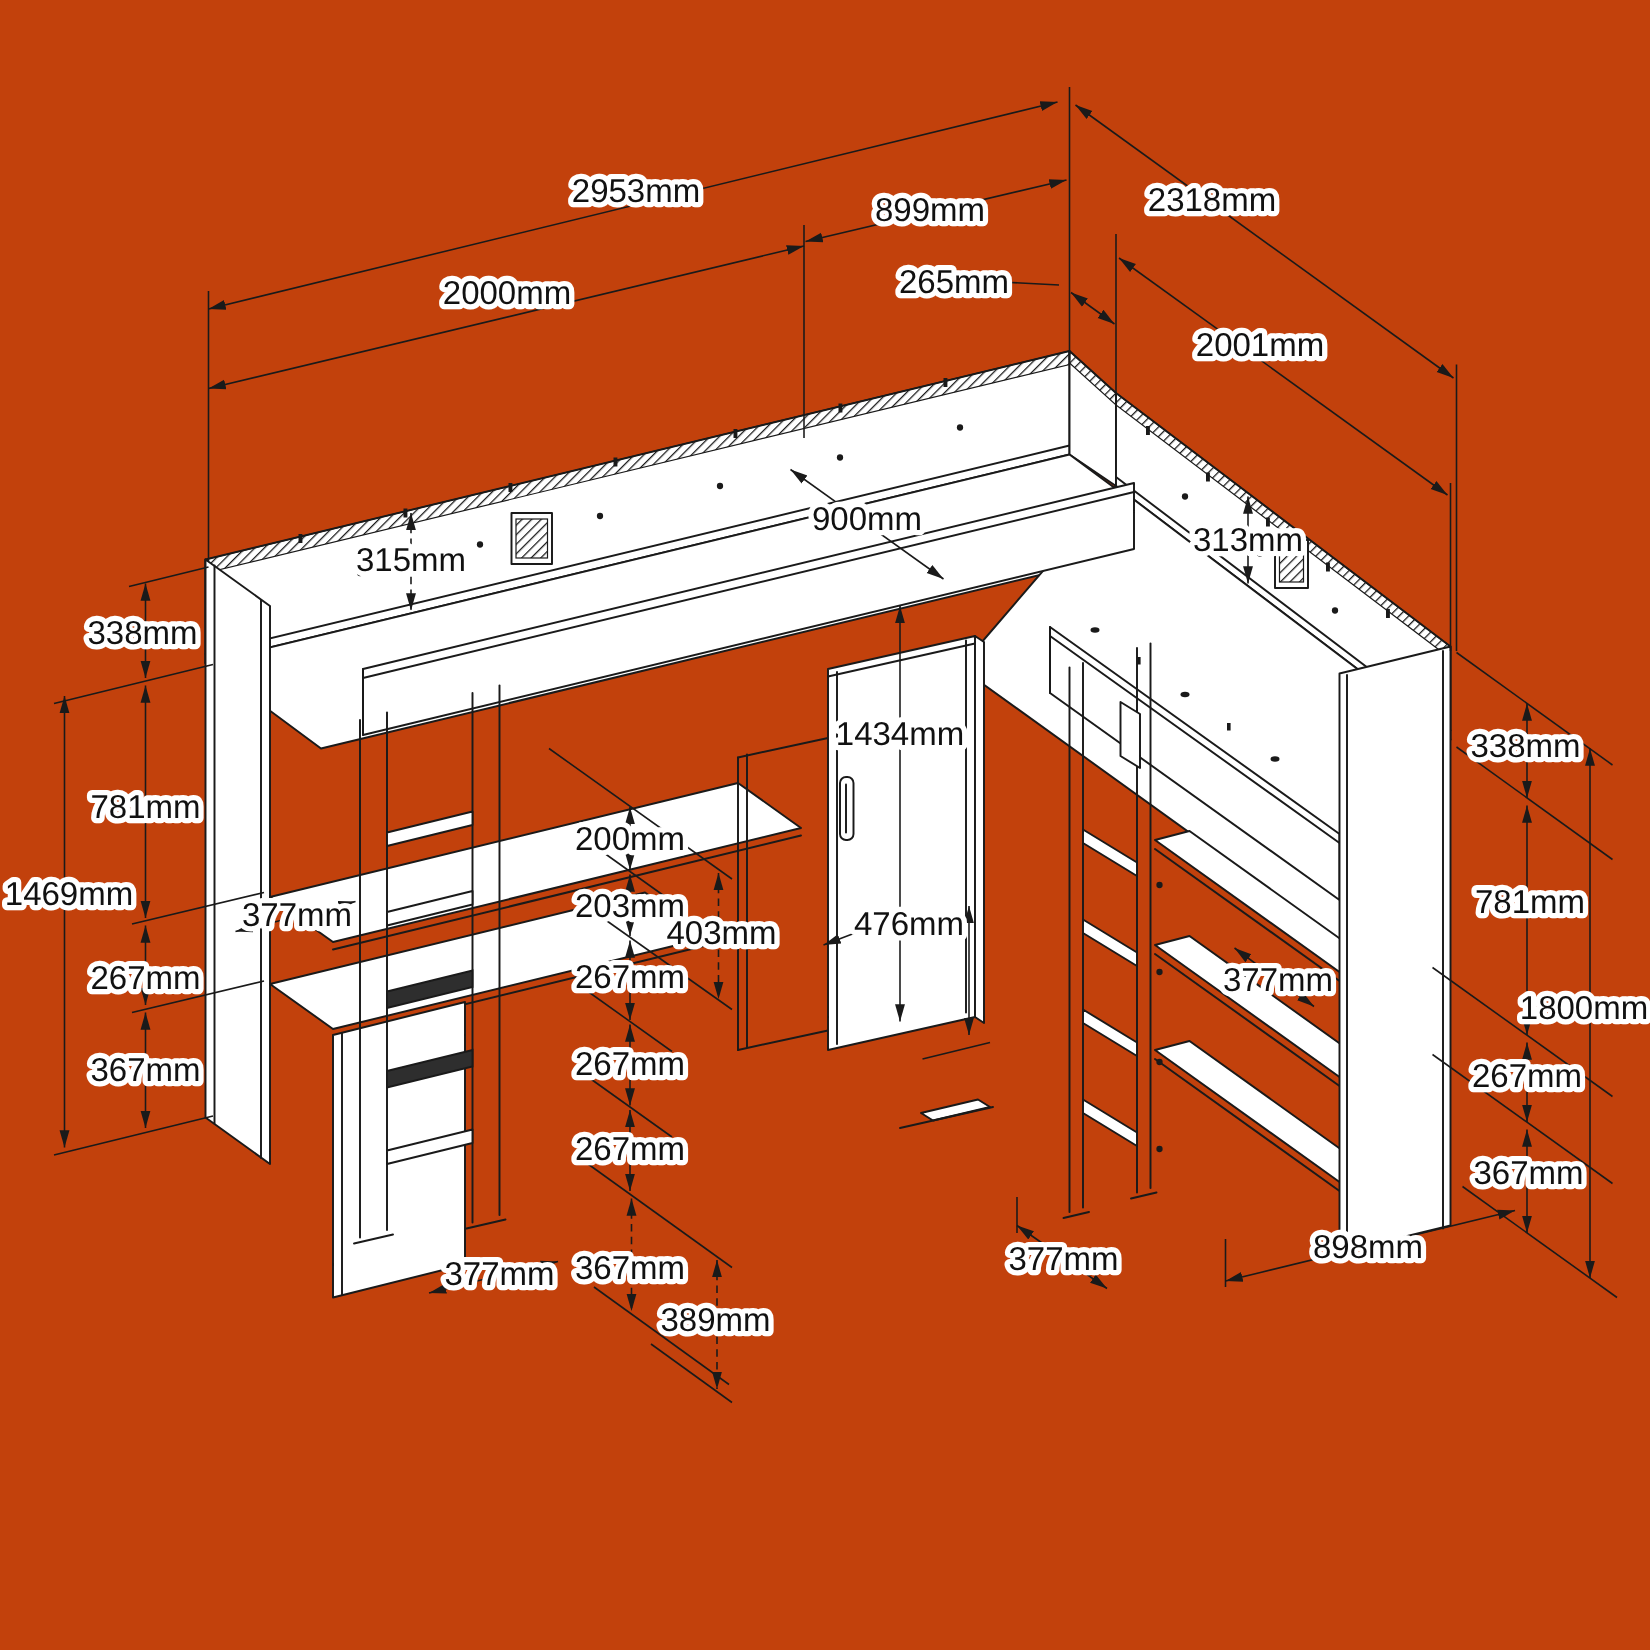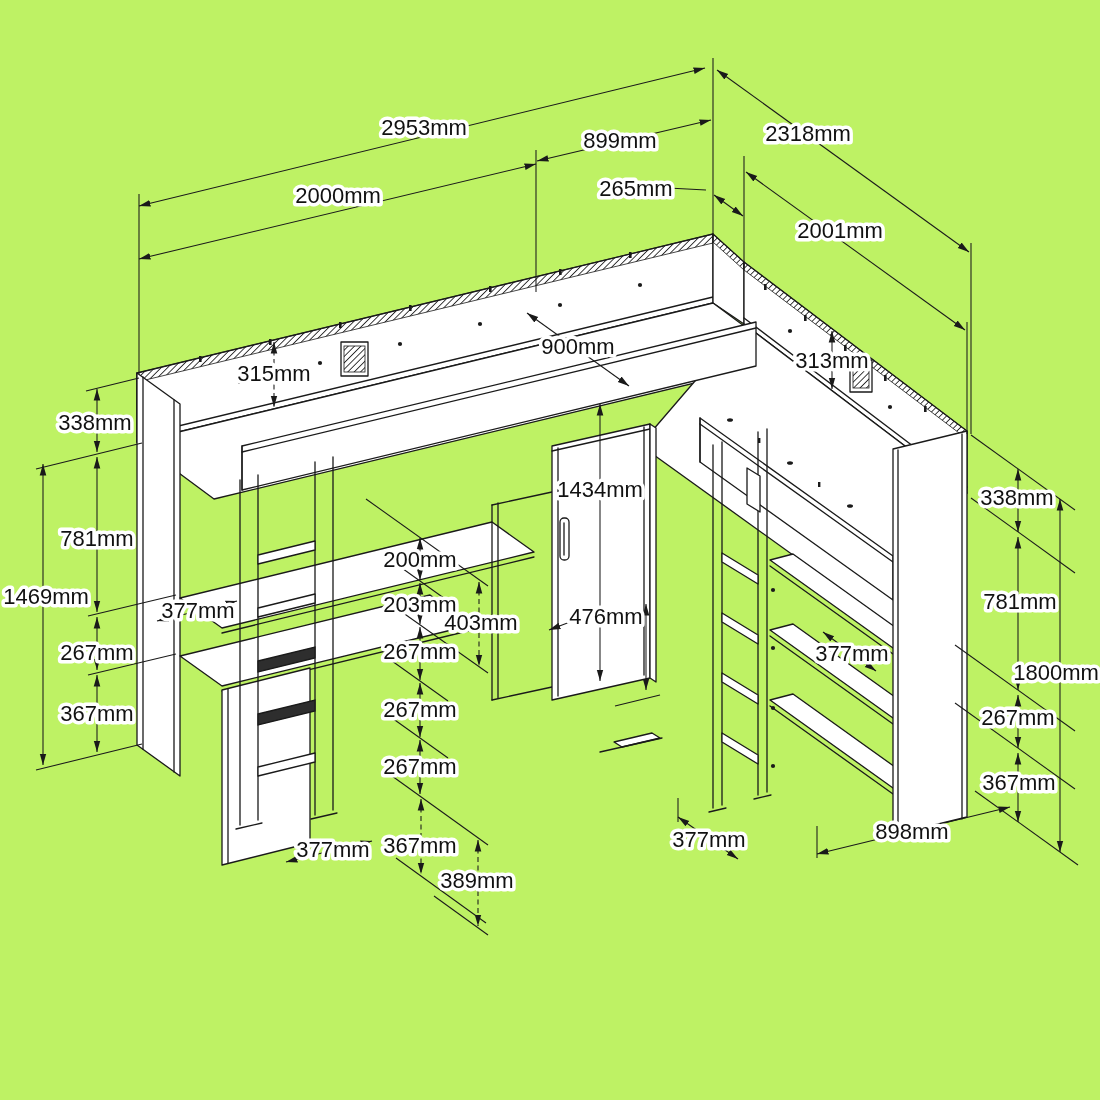--- a/index.html
+++ b/index.html
@@ -1,16 +1,16 @@
 <!DOCTYPE html>
 <html><head>
 <meta charset="utf-8">
 <style>
   html,body{margin:0;padding:0;background:#fff;}
-  .stage{width:1100px;height:1100px;position:relative;background:#bef264;overflow:hidden;}
+  .stage{width:1100px;height:1100px;position:relative;background:#c2410c;overflow:hidden;}
   svg{display:block;}
   .s{stroke:#1a1a1a;stroke-width:1.3;fill:none;stroke-linejoin:round;stroke-linecap:round;}
   .sf{stroke:#1a1a1a;stroke-width:1.3;fill:#fff;stroke-linejoin:round;}
   .sd{stroke:#1a1a1a;stroke-width:1.3;fill:#2e2e2e;}
   .d{stroke:#1a1a1a;stroke-width:1.05;fill:none;}
   .dd{stroke:#1a1a1a;stroke-width:1.05;fill:none;marker-start:url(#as);marker-end:url(#ae);}
   .de{stroke:#1a1a1a;stroke-width:1.05;fill:none;marker-end:url(#ae);}
   .dsh{stroke-dasharray:5 3.5;}
   .t{font-family:"Liberation Sans",sans-serif;font-size:22px;fill:#111;
      paint-order:stroke;stroke:#fff;stroke-width:7px;stroke-linejoin:round;

